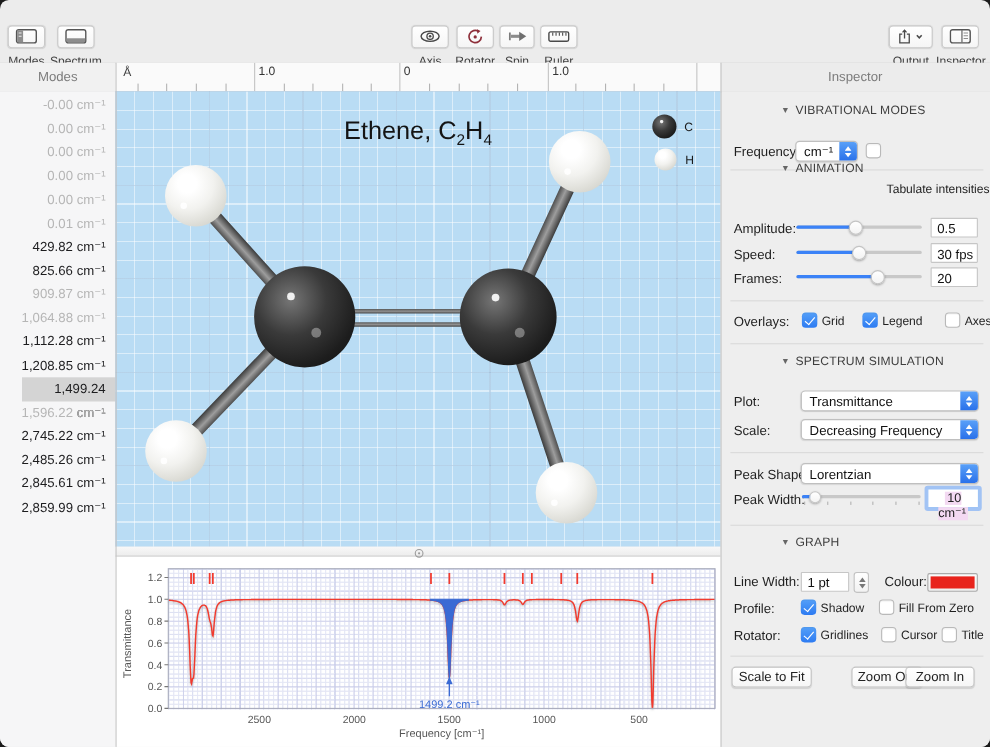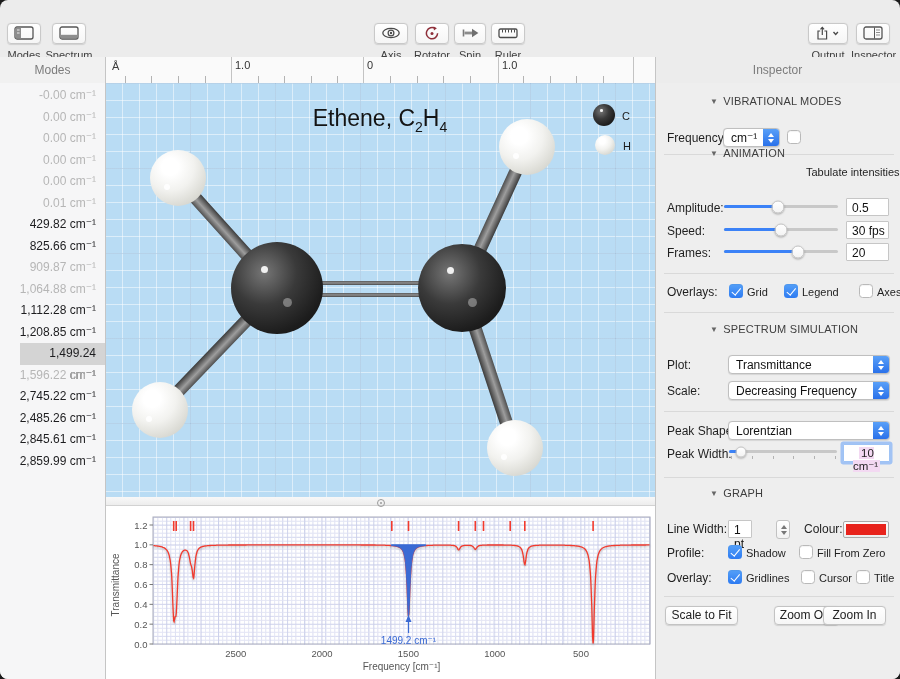--- a/index.html
+++ b/index.html
@@ -419,34 +419,34 @@
         </div>
       <div class="thumb" style="width: 11px; height: 11px; left: 11%; top: 7.5px;"></div>
     </div>
     <div class="pw-field" style="top:361px;"><span class="sel">10 cm⁻¹</span></div>
 
     <div class="divider" style="top:394px;"></div>
 
     <div class="sec-header" style="top:404px;"><span class="tri">▼</span><span>GRAPH</span></div>
 
     <span class="row-label" style="top:439px;">Line Width:</span>
-    <div class="valbox" style="left:72px;top:437px;width:24px;">1 pt</div>
+    <div class="valbox" style="left:72px;top:437px;width:44px;">1 pt</div>
     <span class="mini-stepper" style="left:120px;top:437px;"></span>
     <span class="row-label" style="left:148px;top:439px;">Colour:</span>
     <div class="color-well" style="left:187px;top:438px;">
         <div class="swatch" style="background: rgb(232, 35, 28);"></div>
       </div>
 
     <span class="row-label" style="top:463px;">Profile:</span>
     <span class="cb checked" style="left:72px;top:462px;"></span>
     <span class="cb-label" style="left:90px;top:464px;">Shadow</span>
     <span class="cb" style="left:143px;top:462px;"></span>
     <span class="cb-label" style="left:161px;top:464px;">Fill From Zero</span>
 
-    <span class="row-label" style="top:488px;">Overlay:</span>
+    <span class="row-label" style="top:488px;">Rotator:</span>
     <span class="cb checked" style="left:72px;top:487px;"></span>
     <span class="cb-label" style="left:90px;top:489px;">Gridlines</span>
     <span class="cb" style="left:145px;top:487px;"></span>
     <span class="cb-label" style="left:163px;top:489px;">Cursor</span>
     <span class="cb" style="left:200px;top:487px;"></span>
     <span class="cb-label" style="left:218px;top:489px;">Title</span>
 
     <div class="divider" style="top:513px;"></div>
 
     <div class="btn" style="left:9px;top:523px;width:73px;">Scale to Fit</div>

